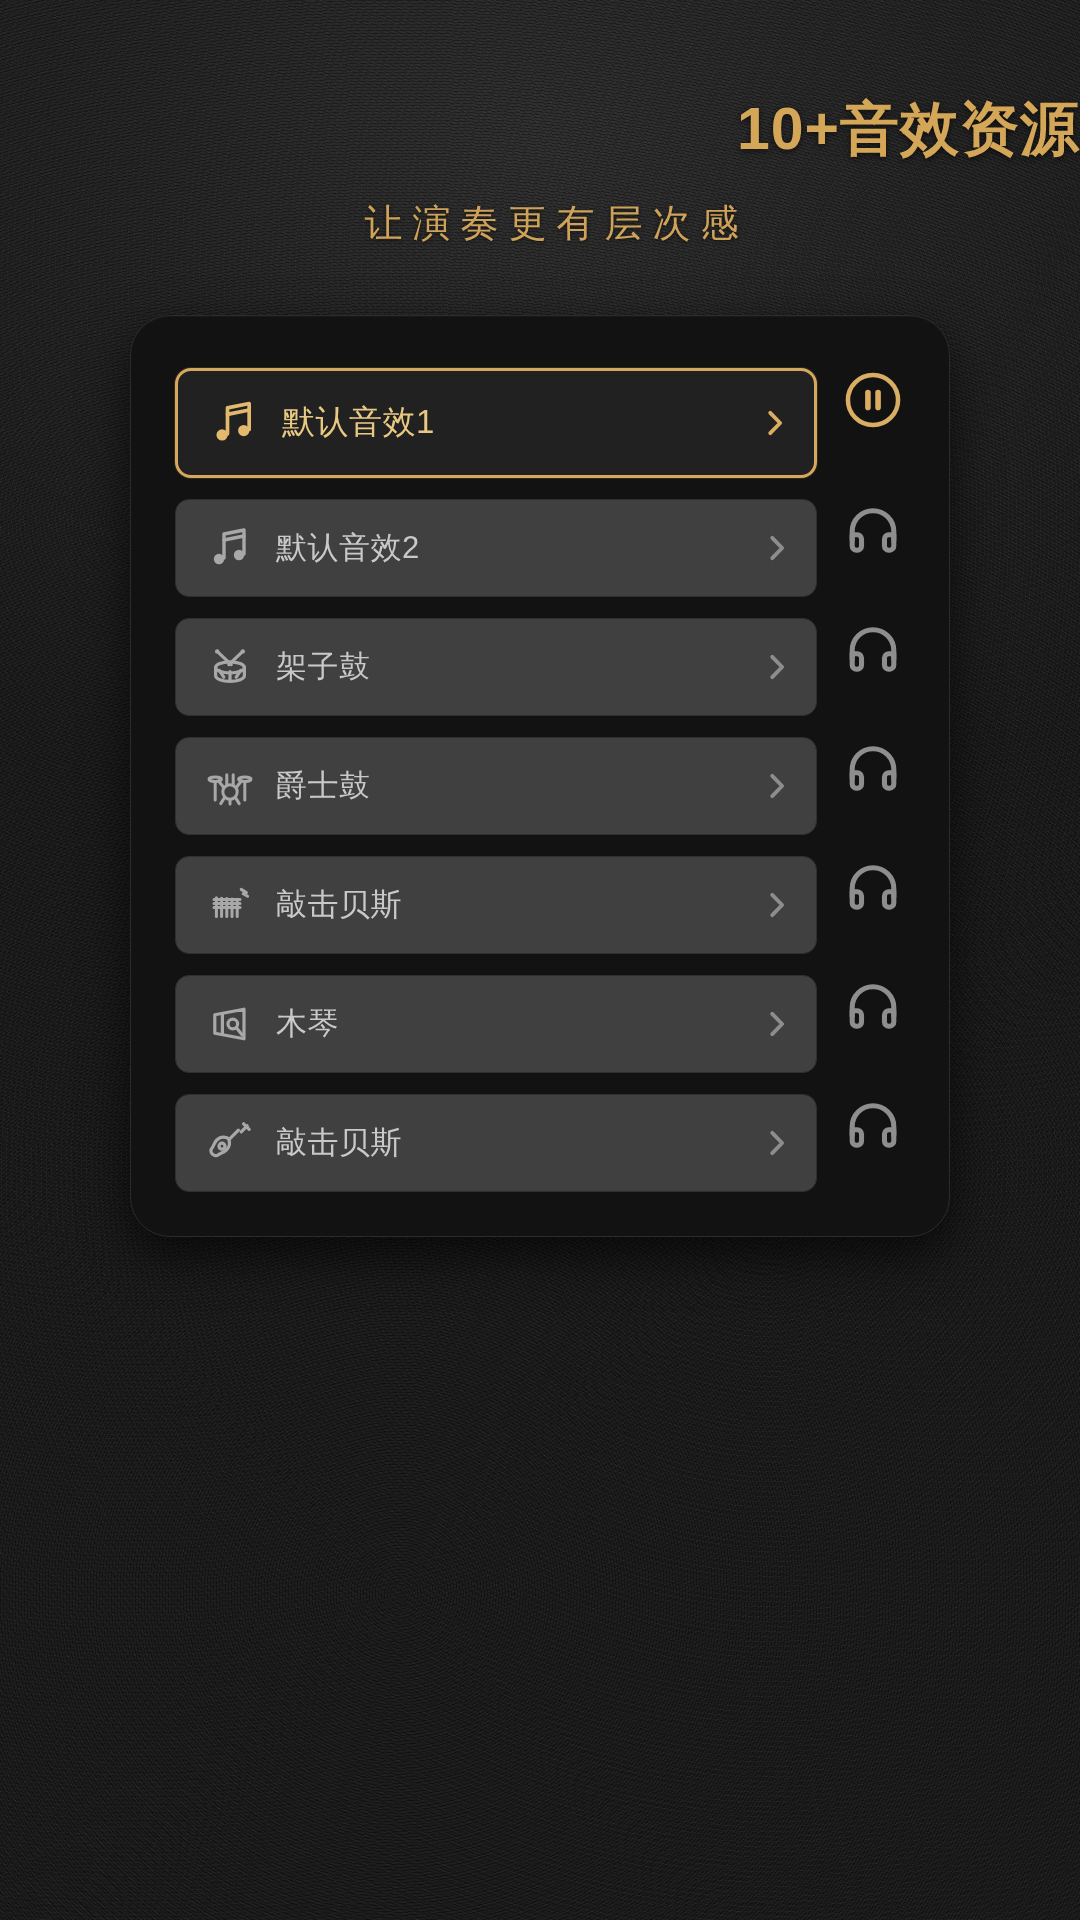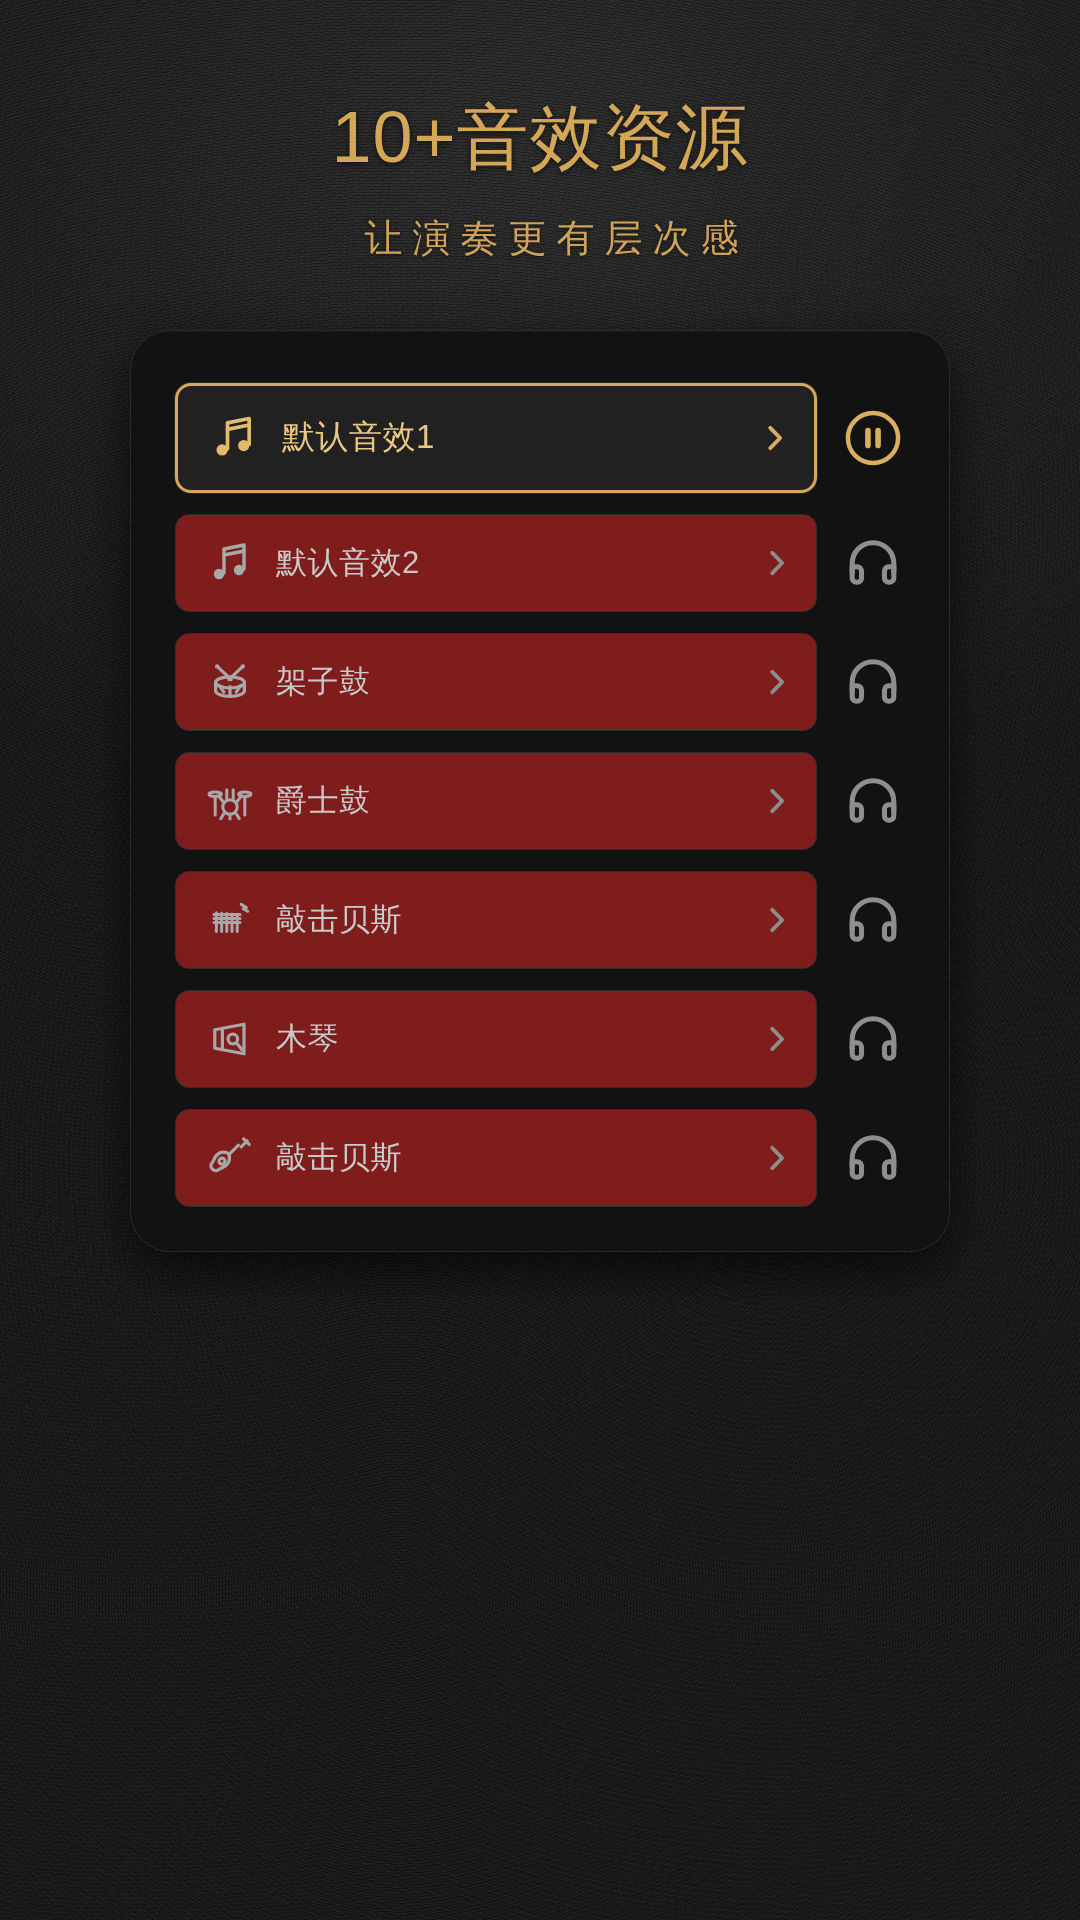--- a/index.html
+++ b/index.html
@@ -39,26 +39,27 @@
   }
 
   
   .header {
     position: relative;
     z-index: 2;
     text-align: center;
     padding-top: 96px;
   }
   .headline {
-    font-size: 72px;
-    font-weight: 400;
+    font-size: 59px;
+    font-weight: 700;
     color: #d4a657;
     letter-spacing: 1px;
     line-height: 1.15;
     text-shadow: 0 2px 6px rgba(0,0,0,.6);
+    text-align: right;
   }
   .subline {
     margin-top: 34px;
     font-size: 38px;
     font-weight: 400;
     color: #cfa259;
     letter-spacing: 10px;
     text-indent: 10px;
     text-shadow: 0 1px 4px rgba(0,0,0,.55);
     margin-left: 23px;
@@ -77,32 +78,31 @@
     border: 1px solid #2b2b2b;
     padding: 52px 44px 44px 44px;
     box-shadow: 0 18px 48px rgba(0,0,0,.65),
                 inset 0 1px 0 rgba(255,255,255,.03);
   }
 
   .sound-list { display: flex; flex-direction: column; gap: 21px; }
 
   .sound-row {
     display: flex;
-    align-items: center;
     gap: 24px;
   }
 
   .sound-pill {
     flex: 1;
     height: 98px;
     display: flex;
     align-items: center;
     padding: 0 26px 0 30px;
     border-radius: 14px;
-    background: #7f1d1d;
+    background: #404040;
     border: 1px solid #2f2f2f;
   }
   .sound-pill.active {
     height: 110px;
     background: #212121;
     border: 3px solid #d6a85d;
     border-radius: 16px;
     box-shadow: 0 0 0 1px rgba(214,168,93,.15);
   }
 

